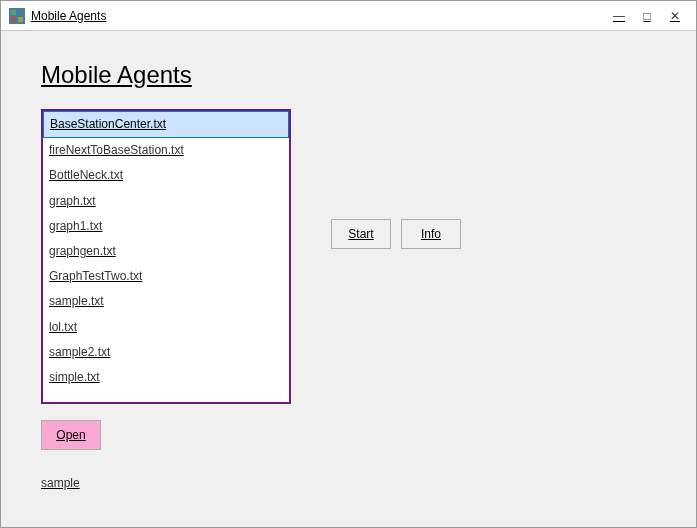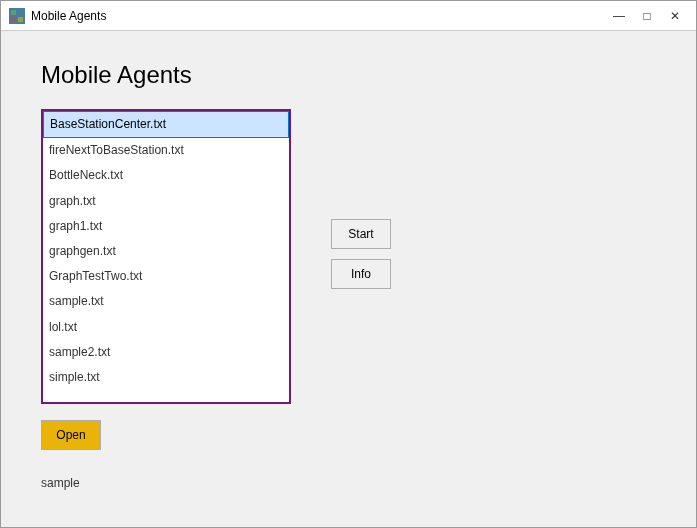--- a/index.html
+++ b/index.html
@@ -19,20 +19,21 @@
     }
 
     .window {
       width: 697px;
       height: 528px;
       background: #f0f0f0;
       border: 1px solid #999;
       box-shadow: 2px 2px 8px rgba(0,0,0,0.3);
       display: flex;
       flex-direction: column;
+      text-decoration: underline;
     }
 
     .title-bar {
       height: 30px;
       background: #fff;
       border-bottom: 1px solid #ccc;
       display: flex;
       align-items: center;
       justify-content: space-between;
       padding: 0 8px;
@@ -133,21 +134,21 @@
       background: #f0f0f0;
       border-left: 1px solid #ccc;
     }
     .listbox-container::-webkit-scrollbar-thumb {
       background: #c0c0c0;
       border: 1px solid #999;
     }
 
     .buttons-area {
       display: flex;
-      flex-direction: column;
+      flex-direction: row;
       gap: 10px;
       margin-top: 110px;
     }
 
     .btn {
       width: 60px;
       height: 30px;
       background: #f0f0f0;
       border: 1px solid #adadad;
       cursor: pointer;
@@ -161,21 +162,21 @@
     .bottom-area {
       margin-top: 16px;
       display: flex;
       flex-direction: column;
       gap: 8px;
     }
 
     .open-btn {
       width: 60px;
       height: 30px;
-      background: #eab308;
+      background: #f9a8d4;
       border: 1px solid #adadad;
       cursor: pointer;
       font-size: 12px;
       color: #000;
       display: flex;
       align-items: center;
       justify-content: center;
     }
 
     .status-text {

